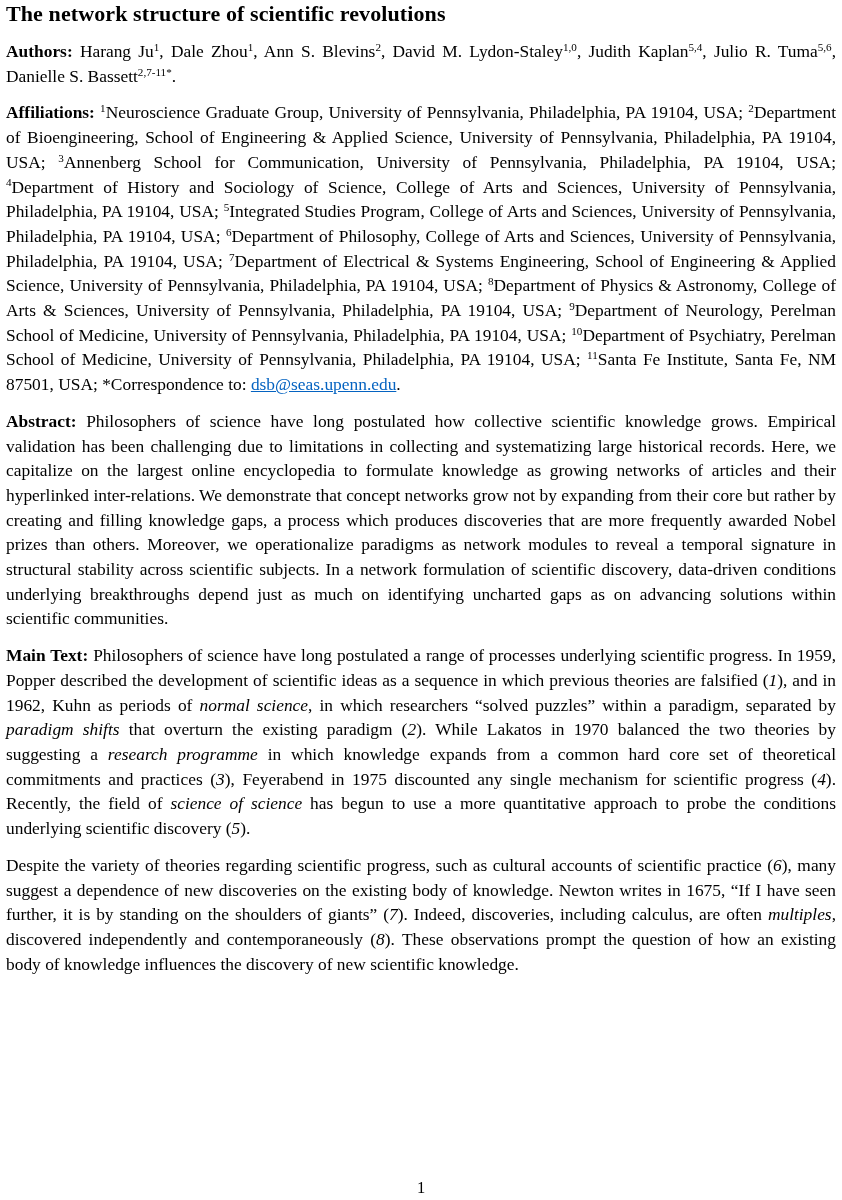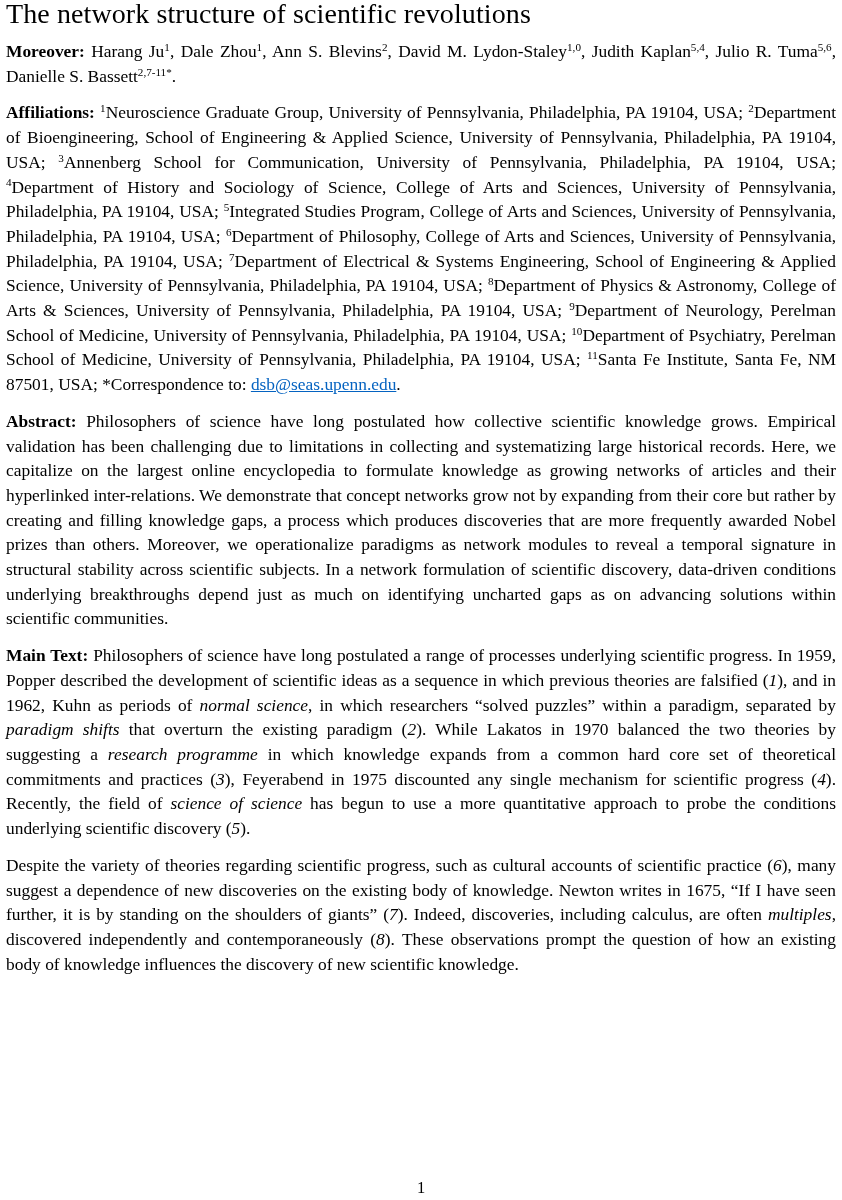--- a/index.html
+++ b/index.html
@@ -10,23 +10,23 @@
     box-sizing: border-box;
     padding: 2px 6px 0 6px;
     background: #ffffff;
     color: #000000;
     font-family: "Liberation Serif", "DejaVu Serif", serif;
     font-size: 17.4px;
     line-height: 24.7px;
     overflow: hidden;
   }
   .title {
-    font-size: 28px;
+    font-size: 22px;
     line-height: 24px;
-    font-weight: normal;
+    font-weight: bold;
     margin: 0 0 13px 0;
     letter-spacing: 0.1px;
   }
   .para {
     margin: 0 0 12px 0;
     text-align: justify;
   }
   .para b { font-weight: bold; }
   .para i { font-style: italic; }
   sup {
@@ -49,21 +49,21 @@
     font-size: 16.5px;
     line-height: 20px;
   }
 </style>
 </head>
 <body>
 
 <div class="page">
   <h1 class="title">The network structure of scientific revolutions</h1>
 
-  <p class="para"><b>Moreover: </b>Harang Ju<sup>1</sup>, Dale Zhou<sup>1</sup>, Ann S. Blevins<sup>2</sup>, David M. Lydon-Staley<sup>1,0</sup>, Judith Kaplan<sup>5,4</sup>, Julio R. Tuma<sup>5,6</sup>, Danielle S. Bassett<sup>2,7-11*</sup>.</p>
+  <p class="para"><b>Authors: </b>Harang Ju<sup>1</sup>, Dale Zhou<sup>1</sup>, Ann S. Blevins<sup>2</sup>, David M. Lydon-Staley<sup>1,0</sup>, Judith Kaplan<sup>5,4</sup>, Julio R. Tuma<sup>5,6</sup>, Danielle S. Bassett<sup>2,7-11*</sup>.</p>
 
   <p class="para"><b>Affiliations: </b><sup>1</sup>Neuroscience Graduate Group, University of Pennsylvania, Philadelphia, PA 19104, USA; <sup>2</sup>Department of Bioengineering, School of Engineering &amp; Applied Science, University of Pennsylvania, Philadelphia, PA 19104, USA; <sup>3</sup>Annenberg School for Communication, University of Pennsylvania, Philadelphia, PA 19104, USA; <sup>4</sup>Department of History and Sociology of Science, College of Arts and Sciences, University of Pennsylvania, Philadelphia, PA 19104, USA; <sup>5</sup>Integrated Studies Program, College of Arts and Sciences, University of Pennsylvania, Philadelphia, PA 19104, USA; <sup>6</sup>Department of Philosophy, College of Arts and Sciences, University of Pennsylvania, Philadelphia, PA 19104, USA; <sup>7</sup>Department of Electrical &amp; Systems Engineering, School of Engineering &amp; Applied Science, University of Pennsylvania, Philadelphia, PA 19104, USA; <sup>8</sup>Department of Physics &amp; Astronomy, College of Arts &amp; Sciences, University of Pennsylvania, Philadelphia, PA 19104, USA; <sup>9</sup>Department of Neurology, Perelman School of Medicine, University of Pennsylvania, Philadelphia, PA 19104, USA; <sup>10</sup>Department of Psychiatry, Perelman School of Medicine, University of Pennsylvania, Philadelphia, PA 19104, USA; <sup>11</sup>Santa Fe Institute, Santa Fe, NM 87501, USA; *Correspondence to: <a href="#" class="link">dsb@seas.upenn.edu</a>.</p>
 
   <p class="para"><b>Abstract: </b>Philosophers of science have long postulated how collective scientific knowledge grows. Empirical validation has been challenging due to limitations in collecting and systematizing large historical records. Here, we capitalize on the largest online encyclopedia to formulate knowledge as growing networks of articles and their hyperlinked inter-relations. We demonstrate that concept networks grow not by expanding from their core but rather by creating and filling knowledge gaps, a process which produces discoveries that are more frequently awarded Nobel prizes than others. Moreover, we operationalize paradigms as network modules to reveal a temporal signature in structural stability across scientific subjects. In a network formulation of scientific discovery, data-driven conditions underlying breakthroughs depend just as much on identifying uncharted gaps as on advancing solutions within scientific communities.</p>
 
 
   <p class="para"><b>Main Text: </b>Philosophers of science have long postulated a range of processes underlying scientific progress. In 1959, Popper described the development of scientific ideas as a sequence in which previous theories are falsified (<i>1</i>), and in 1962, Kuhn as periods of <i>normal science</i>, in which researchers “solved puzzles” within a paradigm, separated by <i>paradigm shifts</i> that overturn the existing paradigm (<i>2</i>). While Lakatos in 1970 balanced the two theories by suggesting a <i>research programme</i> in which knowledge expands from a common hard core set of theoretical commitments and practices (<i>3</i>), Feyerabend in 1975 discounted any single mechanism for scientific progress (<i>4</i>). Recently, the field of <i>science of science</i> has begun to use a more quantitative approach to probe the conditions underlying scientific discovery (<i>5</i>).</p>
 
   <p class="para">Despite the variety of theories regarding scientific progress, such as cultural accounts of scientific practice (<i>6</i>), many suggest a dependence of new discoveries on the existing body of knowledge. Newton writes in 1675, “If I have seen further, it is by standing on the shoulders of giants” (<i>7</i>). Indeed, discoveries, including calculus, are often <i>multiples</i>, discovered independently and contemporaneously (<i>8</i>). These observations prompt the question of how an existing body of knowledge influences the discovery of new scientific knowledge.</p>
 

